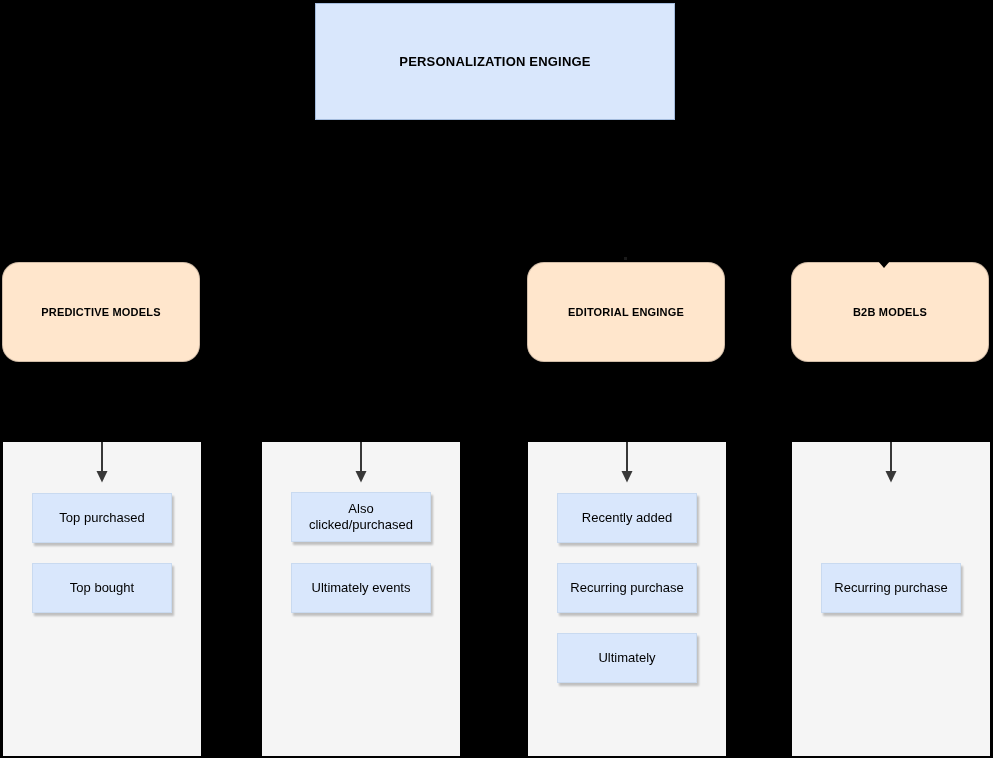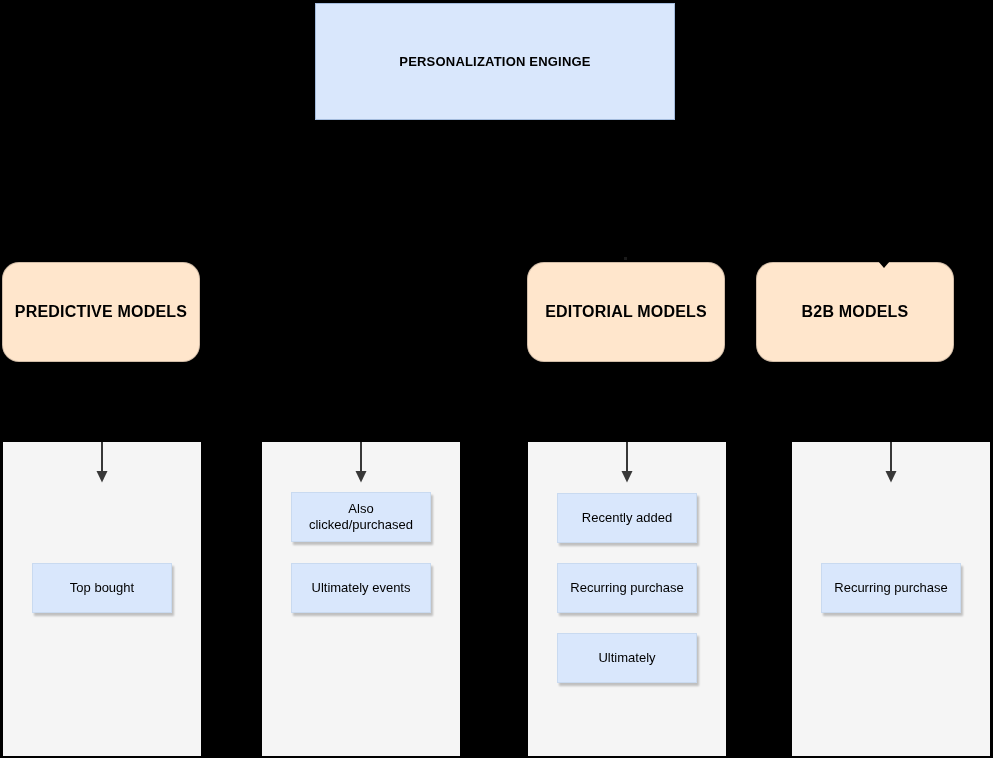--- a/index.html
+++ b/index.html
@@ -34,21 +34,21 @@
   
   .hdr {
     position: absolute;
     top: 262px;
     width: 198px; height: 100px;
     background: var(--branch-fill, #ffe6cc);
     border: 1px solid rgba(0,0,0,0.18);
     border-radius: 17px;
     box-sizing: border-box;
     display: flex; align-items: center; justify-content: center;
-    font-weight: bold; font-size: 16px; letter-spacing: .2px;
+    font-weight: bold; font-size: 11px; letter-spacing: .2px;
     text-align: center;
   }
 
   
   .grp {
     position: absolute;
     top: 442px;
     width: 198px; height: 314px;
     background: var(--container-fill, #f5f5f5);
   }
@@ -96,34 +96,37 @@
 <div class="canvas">
 
   <div class="root">
     <span class="lbl">PERSONALIZATION ENGINGE</span>
   </div>
 
   <div class="hdr" style="left:2px">
     <span class="lbl">PREDICTIVE MODELS</span>
   </div>
   <div class="hdr" style="left:527px">
-    <span class="lbl">EDITORIAL MODELS</span>
+    <span class="lbl">EDITORIAL ENGINGE</span>
   </div>
-  <div class="hdr" style="left:756px">
+  <div class="hdr" style="left:791px">
     <span class="lbl">B2B MODELS</span>
   </div>
 
   <div class="dot" style="left:624px; top:257px"></div>
   <div class="notch" style="left:878px; top:261px"></div>
 
   <div class="grp" style="left:3px">
     <svg class="arrow" width="20" height="42" viewBox="0 0 20 42">
       <line x1="10" y1="0" x2="10" y2="30"></line>
       <polygon points="4.5,29 15.5,29 10,40.5"></polygon>
     </svg>
+    <div class="item" style="top:51px">
+      <span class="lbl">Top purchased</span>
+    </div>
     <div class="item" style="top:121px">
       <span class="lbl">Top bought</span>
     </div>
   </div>
 
   <div class="grp" style="left:262px">
     <svg class="arrow" width="20" height="42" viewBox="0 0 20 42">
       <line x1="10" y1="0" x2="10" y2="30"></line>
       <polygon points="4.5,29 15.5,29 10,40.5"></polygon>
     </svg>

